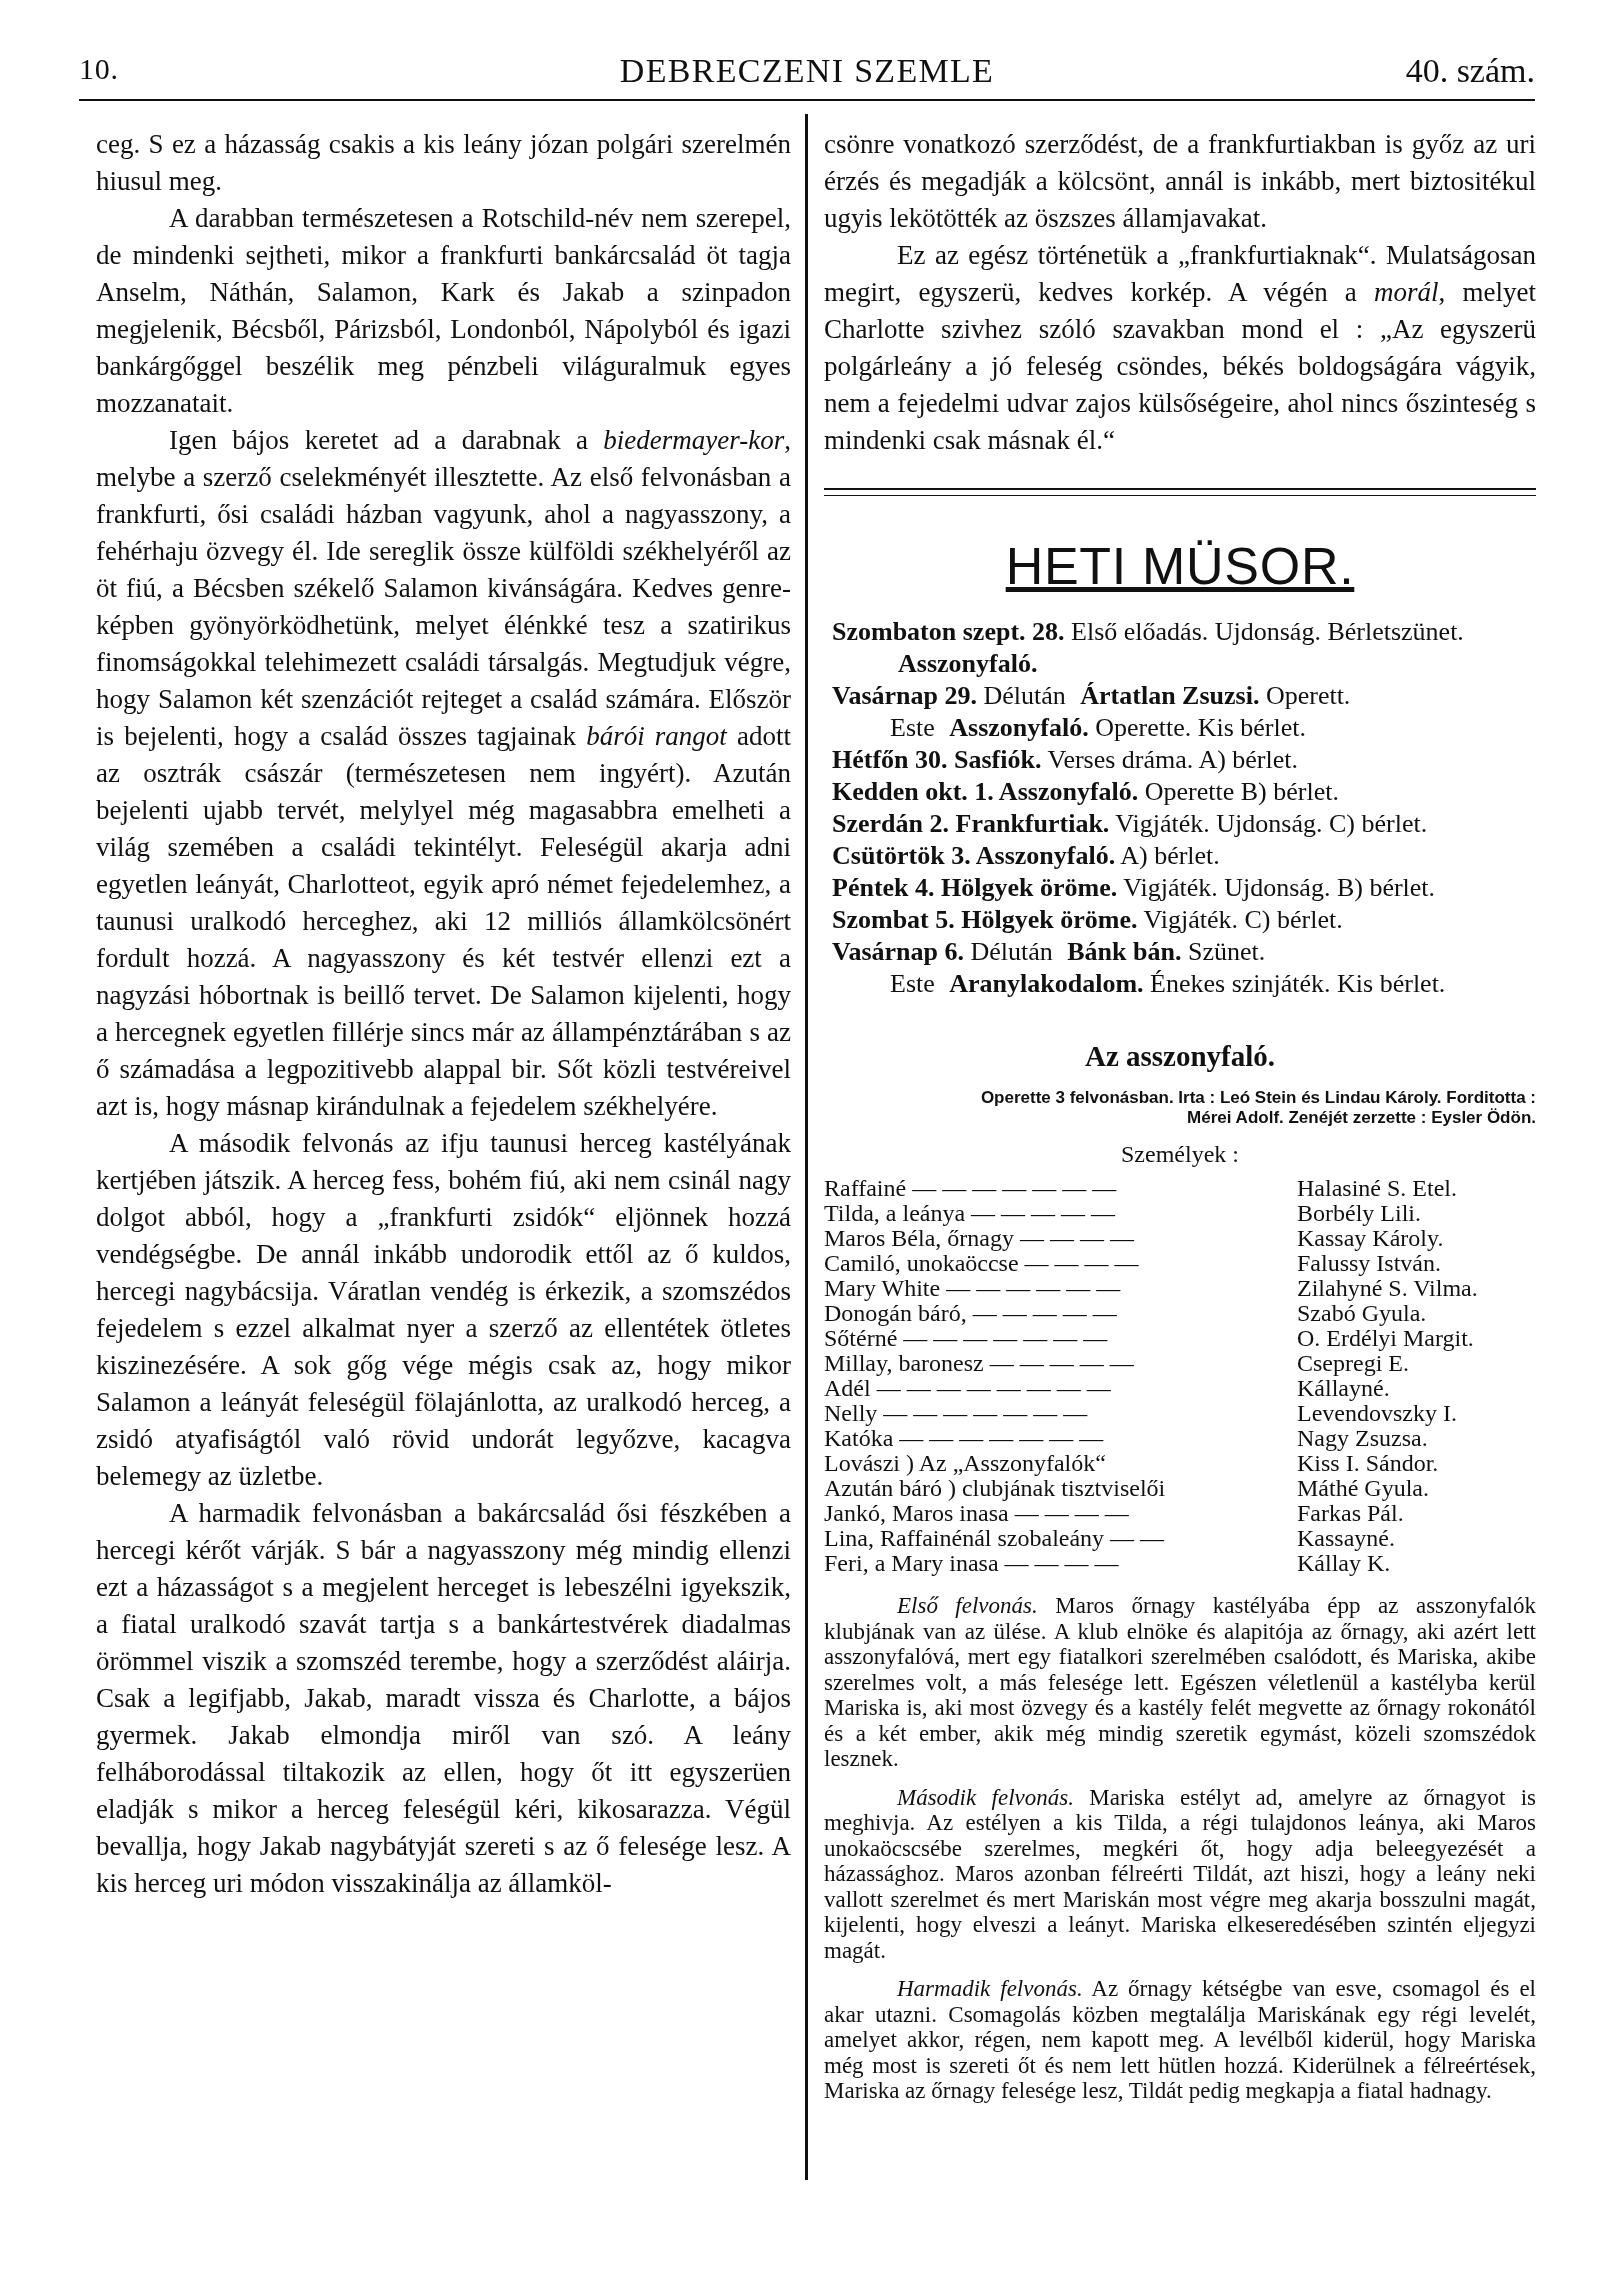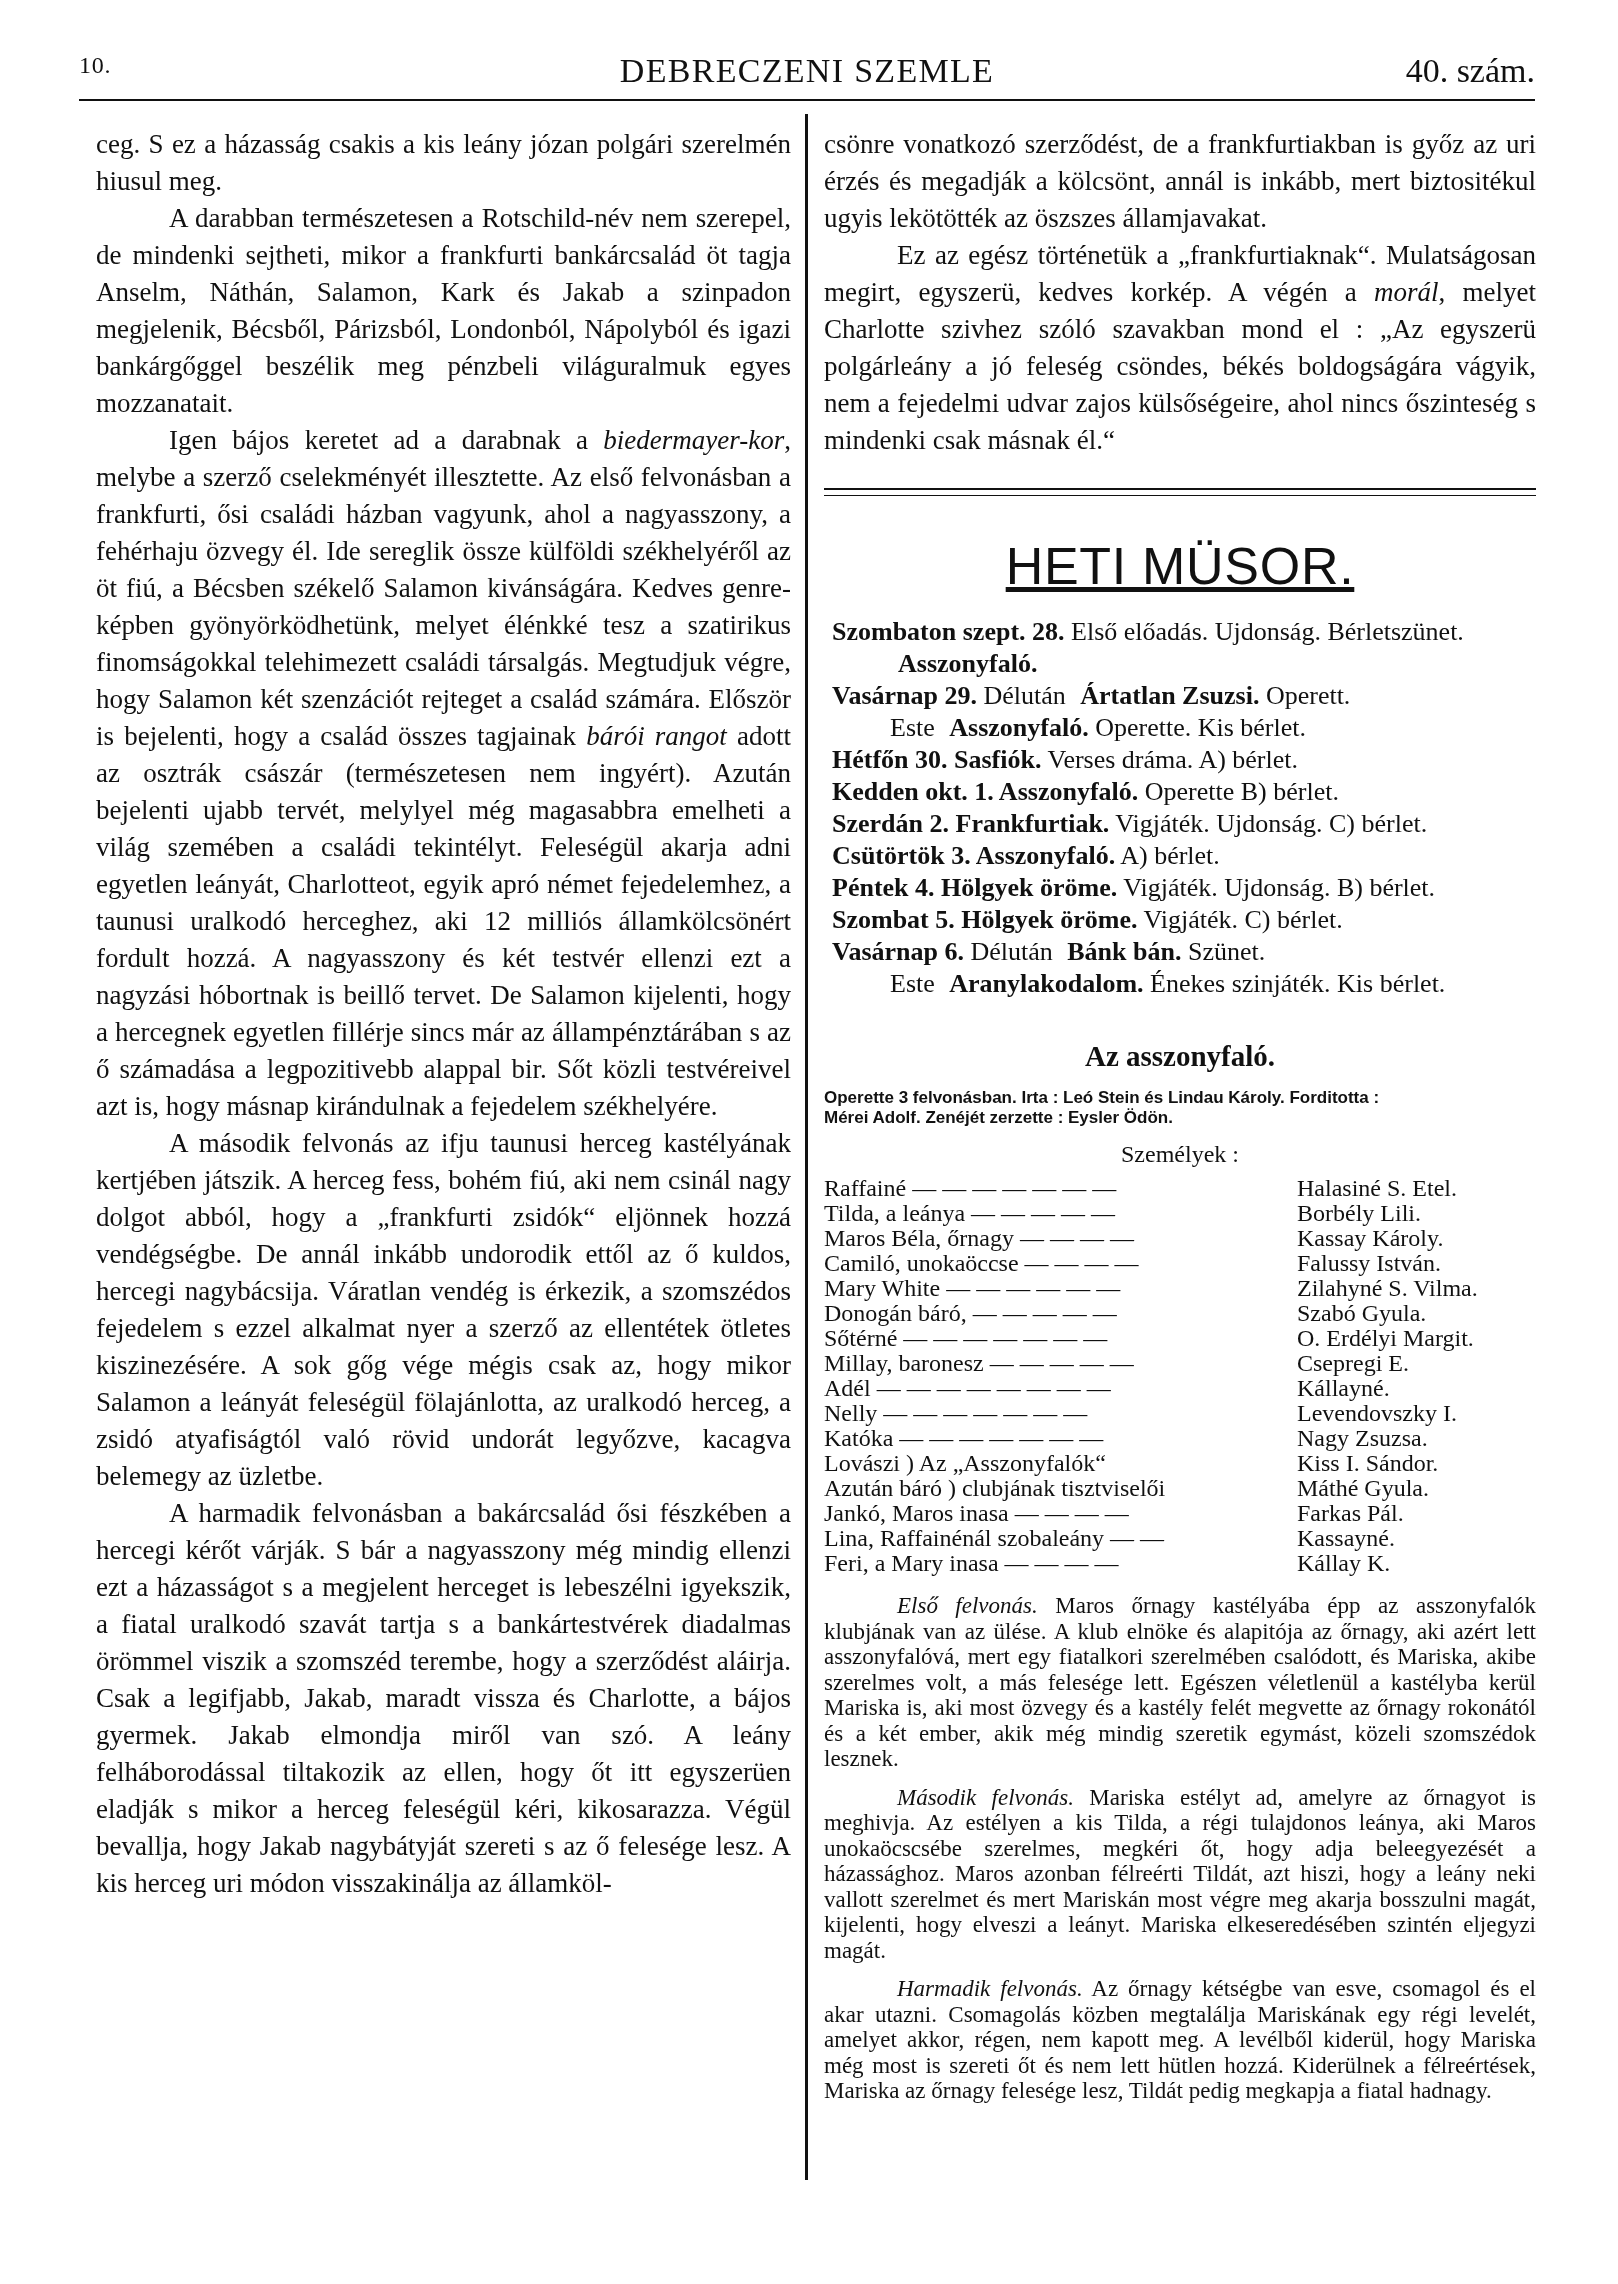--- a/index.html
+++ b/index.html
@@ -3,21 +3,21 @@
 <meta charset="utf-8">
 <style>
   html, body { margin:0; padding:0; background:#ffffff; }
   body {
     width:1619px; height:2284px; position:relative; overflow:hidden;
     font-family:"Liberation Serif","DejaVu Serif",serif; color:#111;
   }
   .header {
     position:absolute; left:79px; top:52px; width:1456px; height:46px;
   }
-  .header .pg { position:absolute; left:0; top:0; font-size:24px; letter-spacing:0.7px; }
+  .header .pg { position:absolute; left:0; top:0; font-size:30px; letter-spacing:0.7px; }
   .header .title { position:absolute; left:0; right:0; top:0; text-align:center; font-size:34px; letter-spacing:1.3px; }
   .header .issue { position:absolute; right:0; top:0; font-size:34px; }
   .header-rule {
     position:absolute; left:79px; top:99px; width:1456px; height:0;
     border-top:2.6px solid #111;
   }
   .col-divider {
     position:absolute; left:805px; top:114px; width:2.6px; height:2066px; background:#111;
   }
   .col {
@@ -34,21 +34,21 @@
   }
   .section-title {
     text-align:center; font-size:52px; font-family:"Liberation Sans","DejaVu Sans",sans-serif;
     letter-spacing:0.7px; margin:0 0 20px 0; line-height:60px;text-decoration:underline;
   }
   .prog { text-align:left; }
   .prog .row { padding-left:66px; text-indent:-66px; line-height:32px; font-size:26px; }
   .sub-title {
     text-align:center; font-weight:bold; font-size:29px; margin:38px 0 13.2px 0; line-height:37px;
   }
-  .credits { text-align:left; font-size:17px; font-weight:bold; line-height:20px; margin-bottom:12px; font-family:"Liberation Sans","DejaVu Sans",sans-serif; }
+  .credits { text-align:right; font-size:17px; font-weight:bold; line-height:20px; margin-bottom:12px; font-family:"Liberation Sans","DejaVu Sans",sans-serif; }
   .persons-h { text-align:center; font-size:24px; margin-bottom:6.6px; line-height:29px; }
   .cast { font-size:24px; line-height:25px; }
   .cast .r { display:flex; white-space:nowrap; }
   .cast .role { width:473px; overflow:hidden; }
   .cast .actor { flex:1; }
   .synopsis { font-size:23px; line-height:25.5px; margin-top:17px; }
   .synopsis p { margin-bottom:13.2px; }
 </style>
 </head>
 <body>

